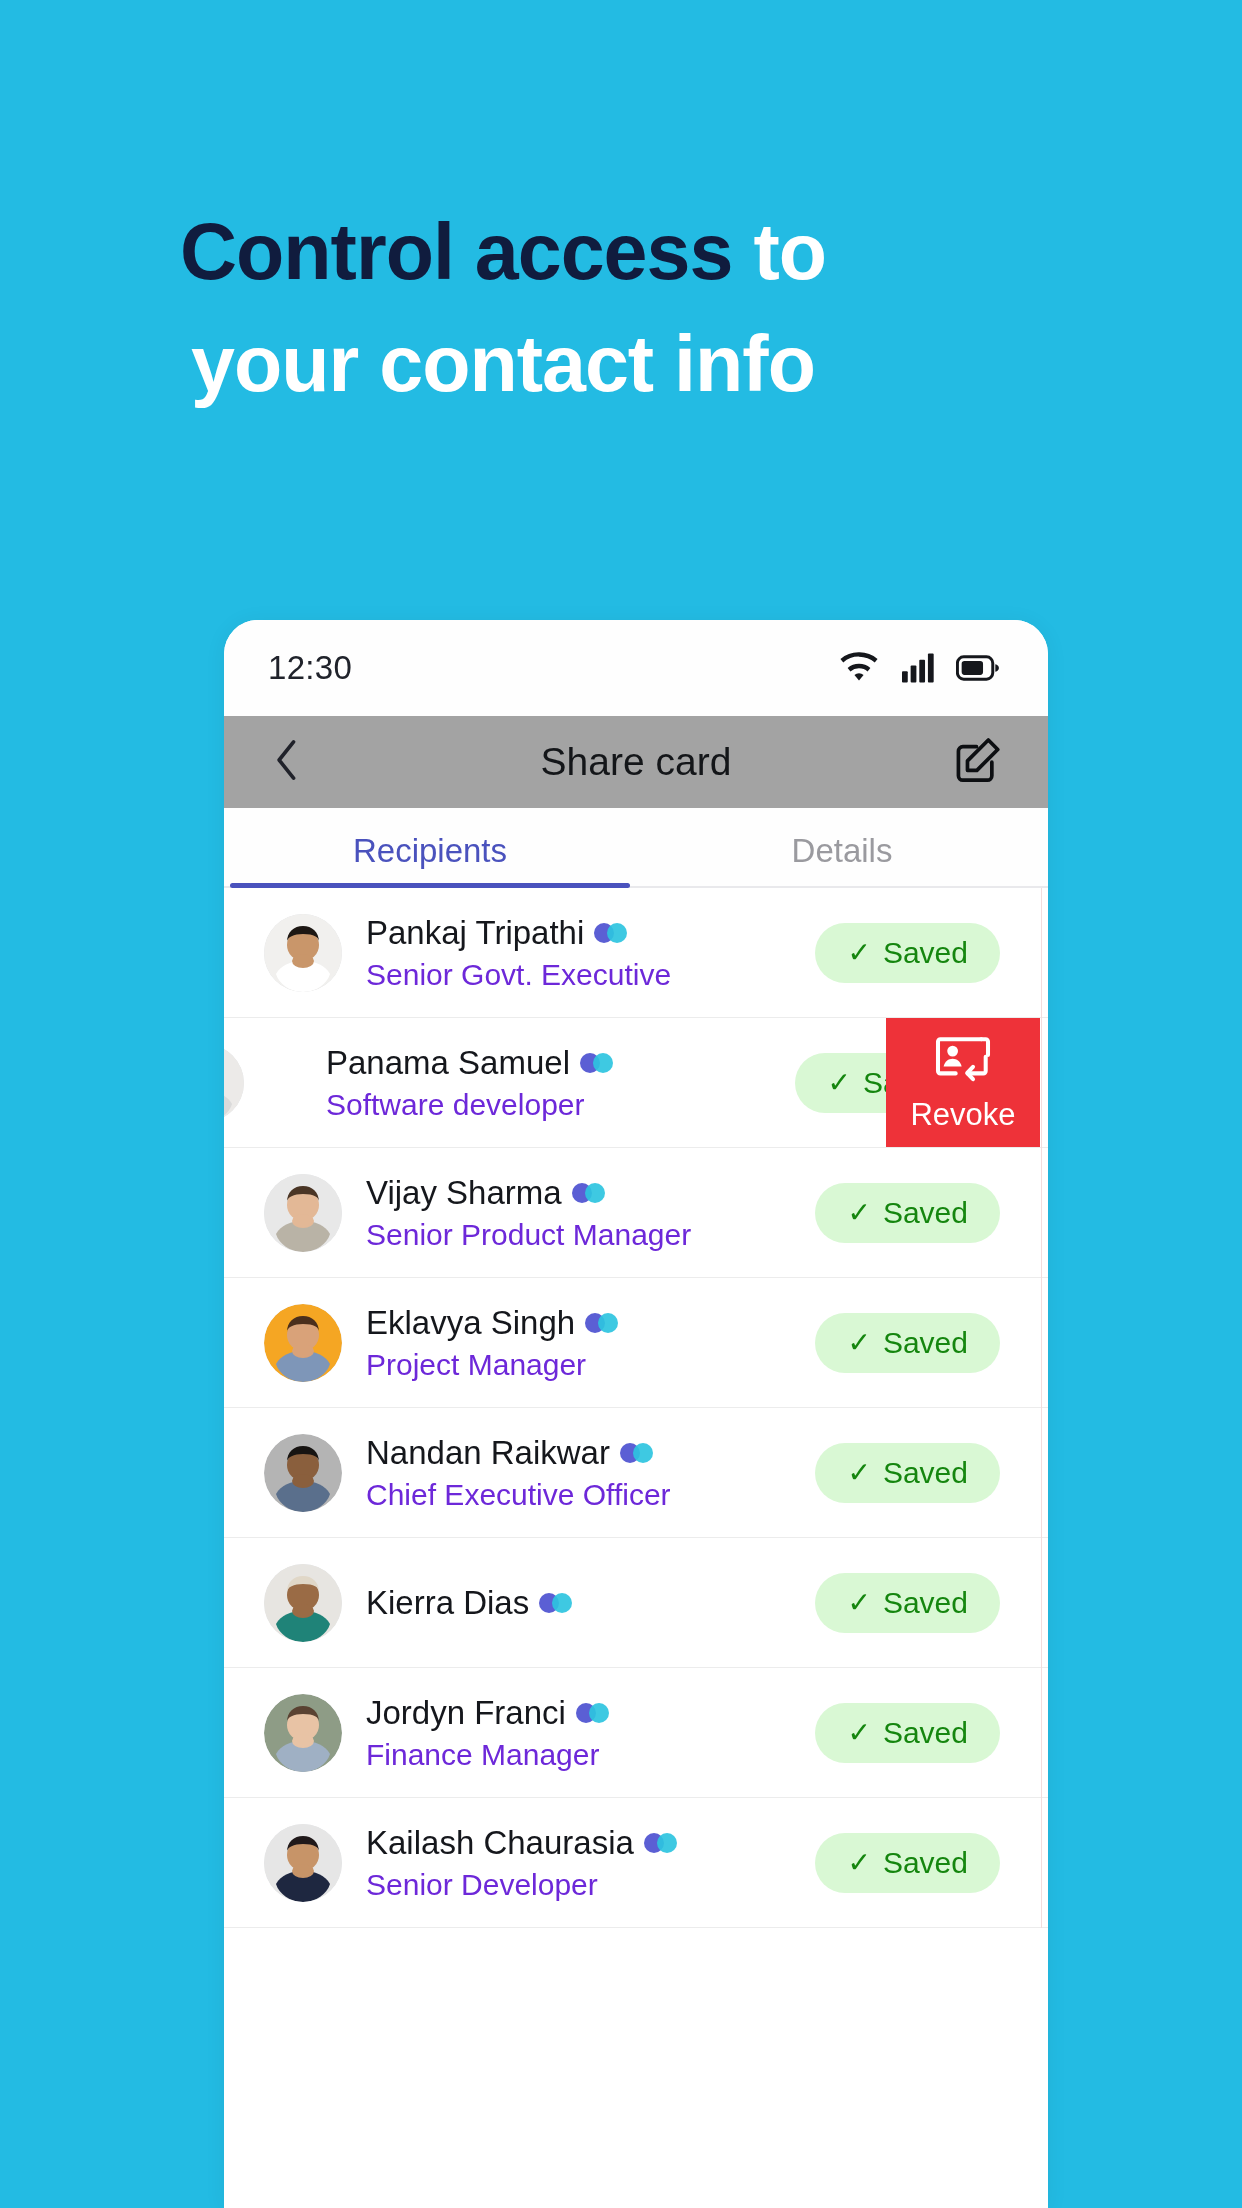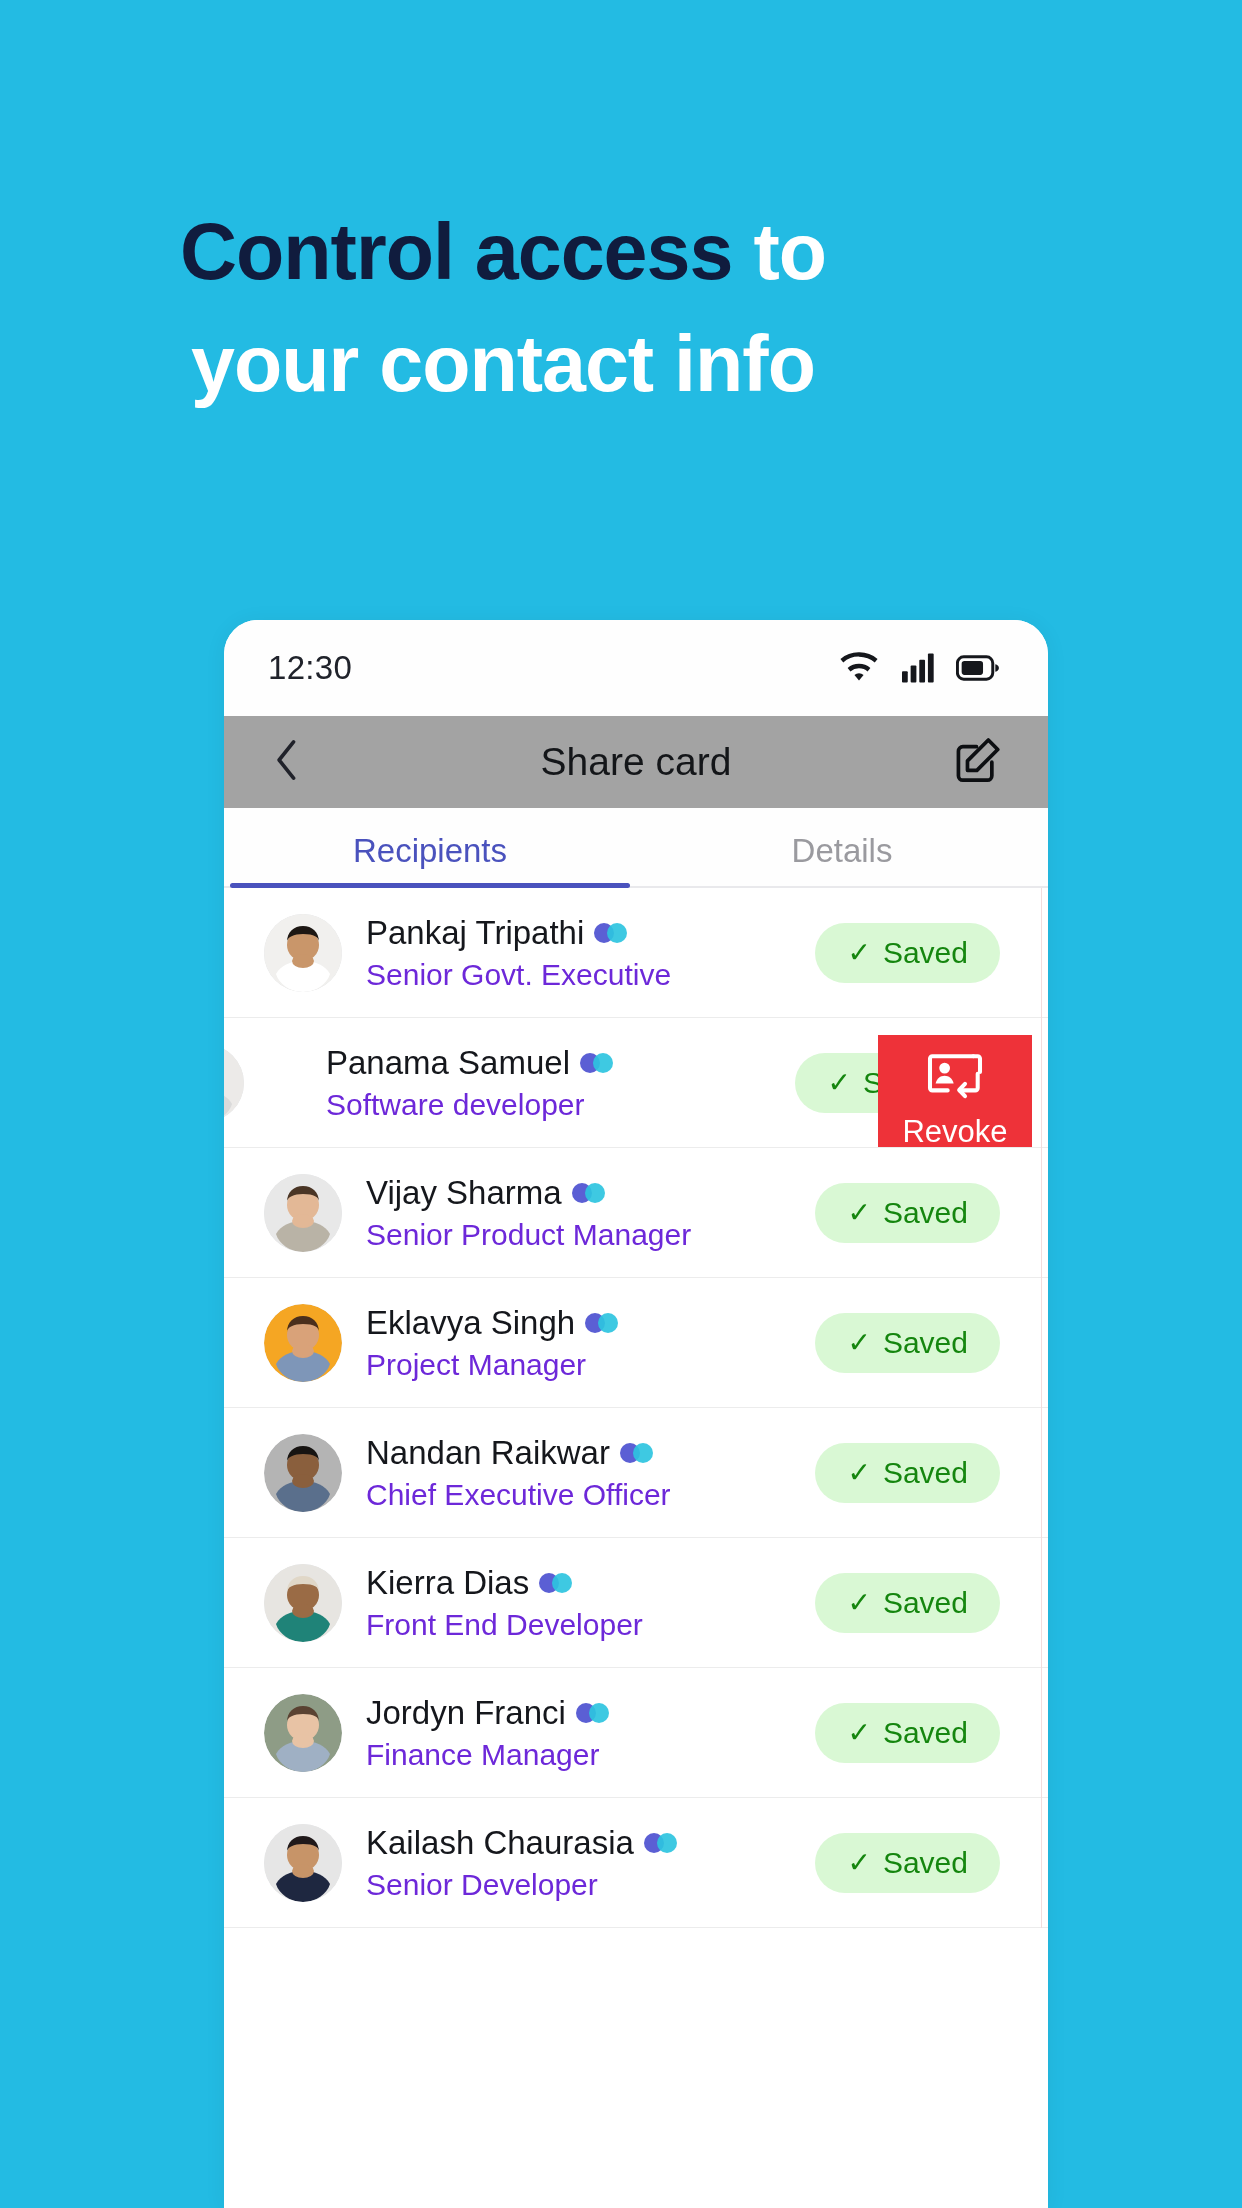--- a/index.html
+++ b/index.html
@@ -140,28 +140,27 @@
   .row.swiped{ padding-left:0; padding-right:0; }
   .row.swiped .swipe-content{
     display:flex; align-items:center;
     width:824px;
     margin-left:-58px;
     padding-right:10px;
   }
   .row.swiped .meta{ margin-left:82px; }
   .row.swiped .saved-pill{ margin-right:0; }
   .revoke{
-    position:absolute; top:0; right:16px;
+    position:absolute; top:0; right:8px;
     width:154px; height:100%;
     background:#ee3239;
     display:flex; flex-direction:column;
     align-items:center; justify-content:center;
     gap:10px;
     cursor:pointer;
-    margin-top:17px;
   }
   .revoke .label{ color:#fff; font-size:31px; }
 
   
   .scroll-track{
     position:absolute; top:0; right:6px;
     width:1.5px; height:100%;
     background:#f1dede;
   }
 </style>
@@ -367,21 +366,20 @@
             <ellipse cx="39" cy="47" rx="11" ry="7" fill="#9a6b45"></ellipse>
           </svg></div>
         <div class="meta">
           <div class="name-line">
             <span class="name">Kierra Dias</span>
             <span class="dots">
               <i class="d1"></i>
               <i class="d2"></i>
             </span>
           </div>
-          <div class="role">Front End Developer</div>
         </div>
         <div class="saved-pill">
           <span class="check">✓</span>
           <span>Saved</span>
         </div>
       </div>
       <div class="row">
         <div class="avatar"><svg viewBox="0 0 78 78" width="78" height="78">
             <circle cx="39" cy="39" r="39" fill="#8e9c86"></circle>
             <path d="M39 78c-13 0-24-8-27-18 5-9 15-13 27-13s22 4 27 13c-3 10-14 18-27 18z" fill="#9fb0c4"></path>

